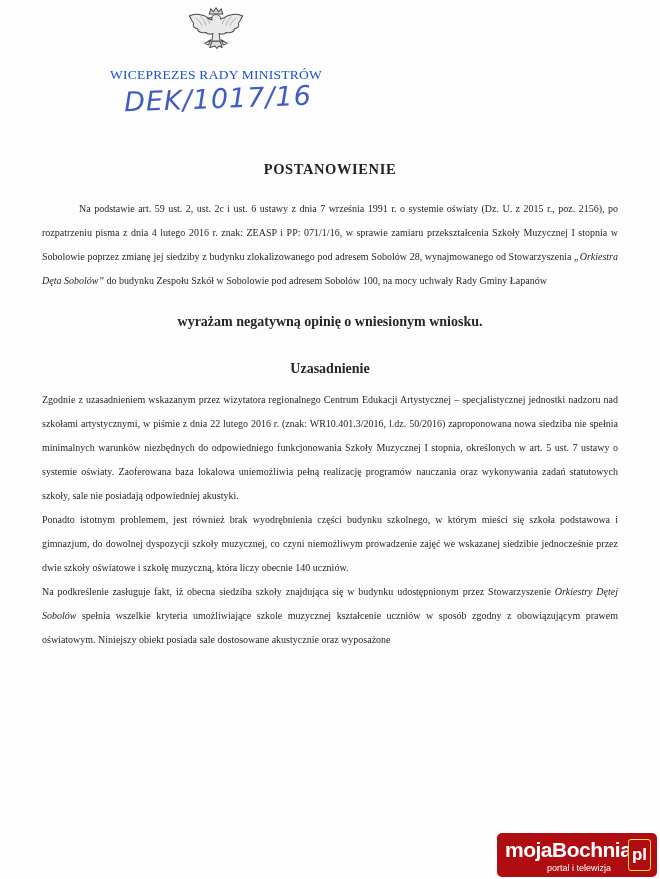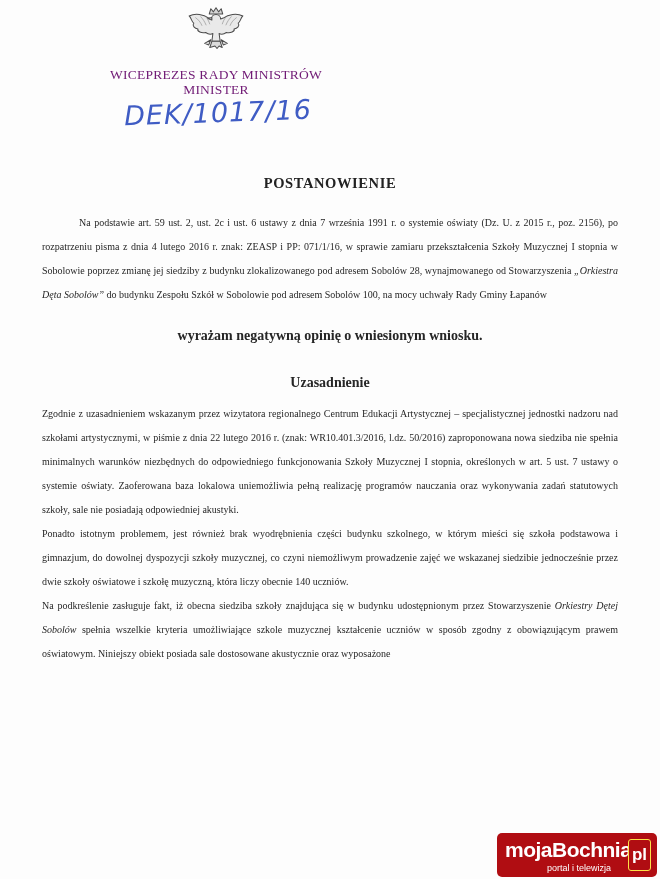--- a/index.html
+++ b/index.html
@@ -17,21 +17,21 @@
     padding-top: 5px;
     width: 432px;
     text-align: center;
   }
   .emblem { display: block; margin: 0 auto; }
   .lh-lines {
     margin-top: 9px;
     font-size: 13.5px;
     line-height: 14.5px;
     letter-spacing: 0.25px;
-    color: #701a75;
+    color: #1d4ed8;
   }
   .lh-sig {
     margin-top: 3px;
     font-style: italic;
     font-size: 14.5px;
     color: #3c3c3c;
     letter-spacing: 0.4px;
   }
   
   .ref-row { position: relative; height: 62px; }
@@ -145,21 +145,20 @@
         <path d="M52 24 L44 26 L52 29 Z" fill="#cfcfcf"></path>
         <path d="M52 70 L68 70 L72 82 L66 79 L62 84 L58 79 L48 82 Z" fill="#dcdcdc"></path>
         <path d="M50 67 L38 74 L46 77 Z" fill="#dcdcdc"></path>
         <path d="M70 67 L82 74 L74 77 Z" fill="#dcdcdc"></path>
         <path d="M20 24 C26 28 30 33 33 40 M30 22 C35 27 38 32 41 39 M40 22 C44 27 46 31 48 37" fill="none" stroke="#8a8a8a" stroke-width="1.2"></path>
         <path d="M100 24 C94 28 90 33 87 40 M90 22 C85 27 82 32 79 39 M80 22 C76 27 74 31 72 37" fill="none" stroke="#8a8a8a" stroke-width="1.2"></path>
       </g>
     </svg>
     <div class="lh-lines">
         <div>WICEPREZES RADY MINISTRÓW</div>
-        <div>MINISTER</div>
       </div>
   </div>
 
   <div class="ref-row">
     <div class="handwritten" style="color: rgb(63, 92, 196);">DEK/1017/16</div>
   </div>
 
   <div class="doc-title">POSTANOWIENIE</div>
 
   <p class="intro"><span>Na podstawie art. 59 ust. 2, ust. 2c i ust. 6 ustawy z dnia 7 września 1991 r. o systemie oświaty (Dz. U. z 2015 r., poz. 2156), po rozpatrzeniu pisma z dnia 4 lutego 2016 r. znak: ZEASP i PP: 071/1/16, w sprawie zamiaru przekształcenia Szkoły Muzycznej I stopnia w Sobolowie poprzez zmianę jej siedziby z budynku zlokalizowanego pod adresem Sobolów 28, wynajmowanego od Stowarzyszenia </span><em>„Orkiestra Dęta Sobolów”</em><span> do budynku Zespołu Szkół w Sobolowie pod adresem Sobolów 100, na mocy uchwały Rady Gminy Łapanów</span></p>

